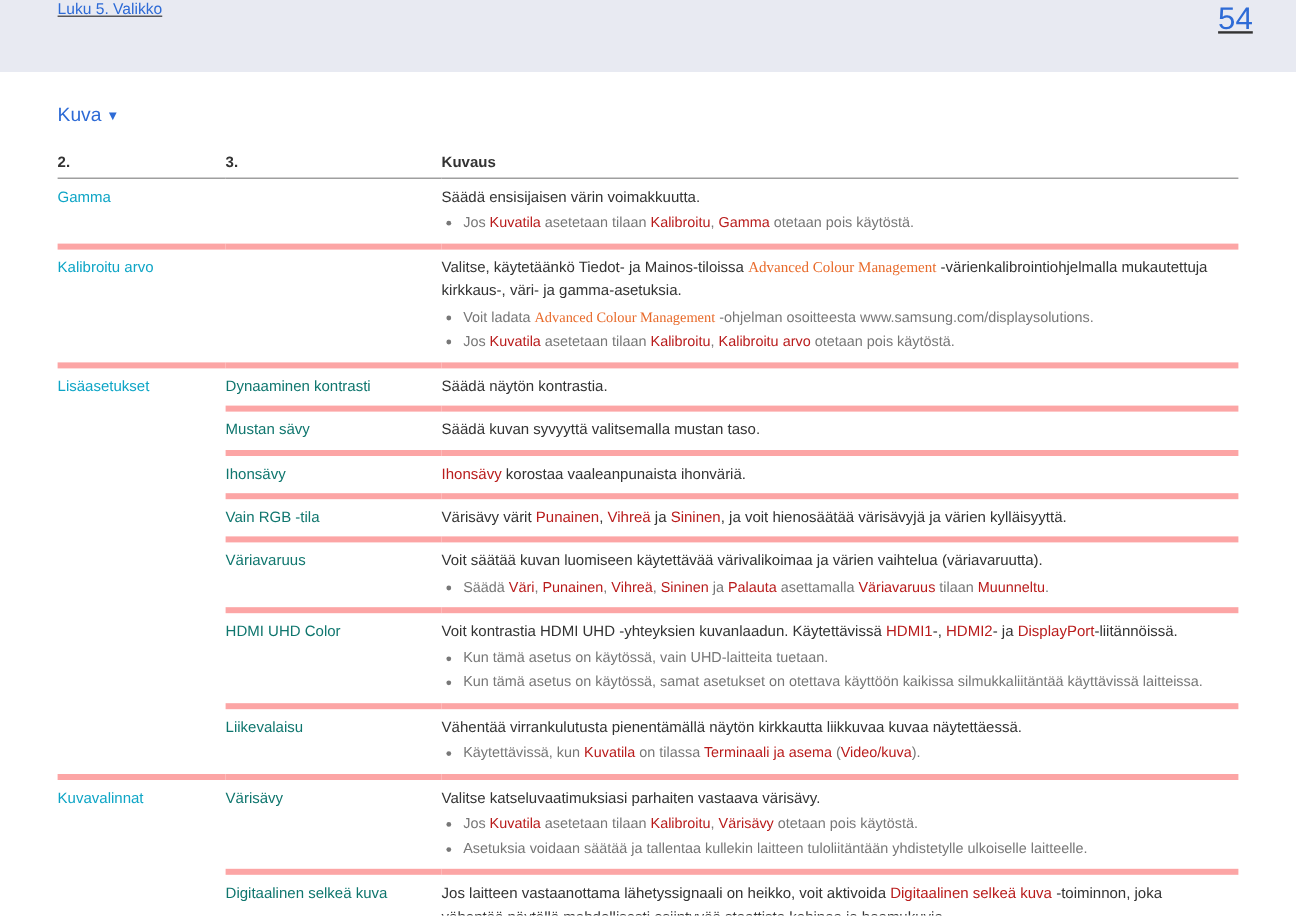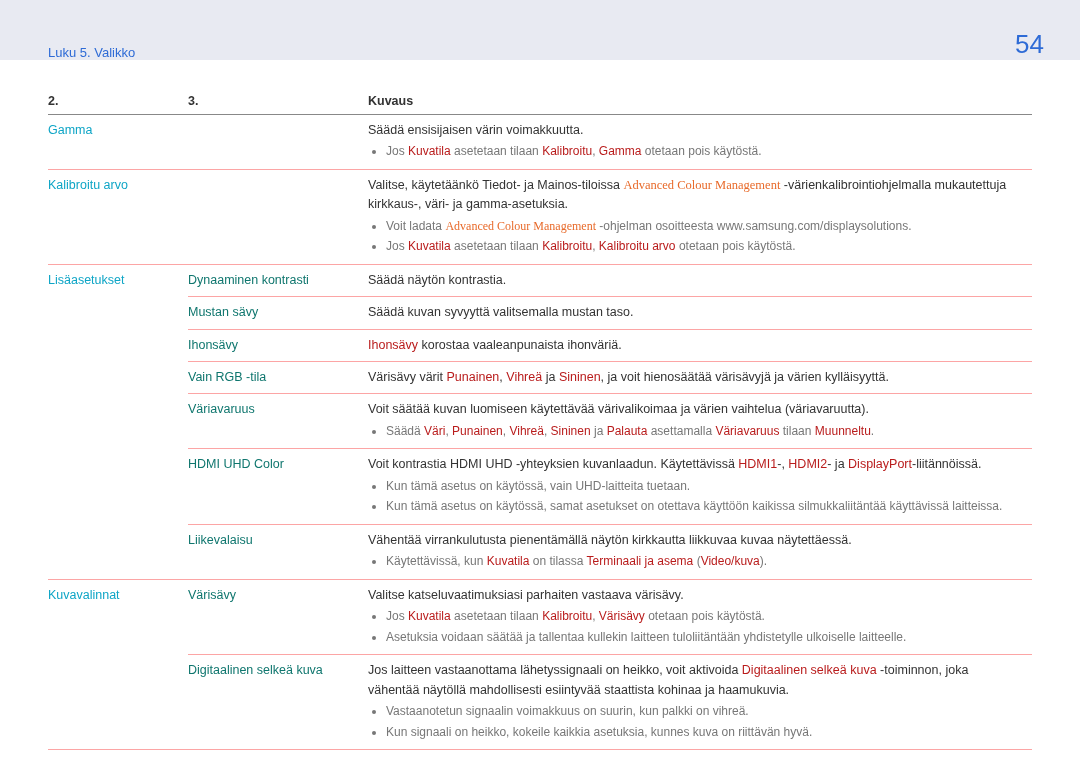--- a/index.html
+++ b/index.html
@@ -1,44 +1,48 @@
 <!DOCTYPE html>
 <html><head>
 <meta charset="utf-8">
 <style>
   * { margin: 0; padding: 0; box-sizing: border-box; }
   body { font-family: Arial, Helvetica, sans-serif; font-size: 12.5px; color: #333; background: #fff; width: 1080px; height: 763px; }
-  .header-bar { background: #e8eaf2; height: 60px; display: flex; align-items: flex-end; justify-content: space-between; padding: 0 36px 0 48px; }
+  .header-bar { background: #e8eaf2; height: 60px; display: flex; align-items: flex-start; justify-content: space-between; padding: 0 36px 0 48px; text-decoration: underline; }
   .crumb { color: #2e6bd6; font-size: 13px; }
   .page-num { color: #2e6bd6; font-size: 26px; font-weight: 400; }
   .content { padding: 28px 48px 20px 48px; }
   .section-title { color: #2e6bd6; font-size: 16px; margin-bottom: 16px; display: flex; align-items: center; gap: 4px; }
   .tri { font-size: 11px; display: inline-block; }
   table { width: 100%; border-collapse: collapse; }
   th { text-align: left; font-weight: bold; font-size: 12.5px; color: #333; padding: 6px 8px 6px 0; border-bottom: 1px solid #888; vertical-align: top; }
-  td { padding: 6px 10px 6px 0; border-bottom: 1px solid #fca5a5; vertical-align: top; line-height: 1.55; }
+  td { padding: 6px 10px 6px 0; border-bottom: 5px solid #fca5a5; vertical-align: top; line-height: 1.55; }
   td.c1 { width: 140px; color: #0ea5c6; }
   td.c2 { width: 180px; color: #0f766e; }
   td.c3 { color: #333; }
   .hl { color: #b91c1c; }
   .or { color: #e86a2a; font-family: Liberation Serif, serif; }
   ul.bul { list-style: disc; margin: 2px 0 0 18px; color: #777; }
   ul.bul li { margin-bottom: 2px; color: #777; font-size: 12px; }
   ul.bul li .hl, ul.bul li .or { font-size: 12px; }
   .bk { color: #333; text-align: right; }
 </style>
 </head>
 <body>
 
 <div class="header-bar">
   <span class="crumb">Luku 5. Valikko</span>
   <span class="page-num">54</span>
 </div>
 
 <div class="content">
+  <div class="section-title">
+    <span>Kuva</span>
+    <span class="tri">▼</span>
+  </div>
 
   <table>
     <thead>
       <tr>
         <th>2.</th>
         <th>3.</th>
         <th>Kuvaus</th>
       </tr>
     </thead>
     <tbody>

